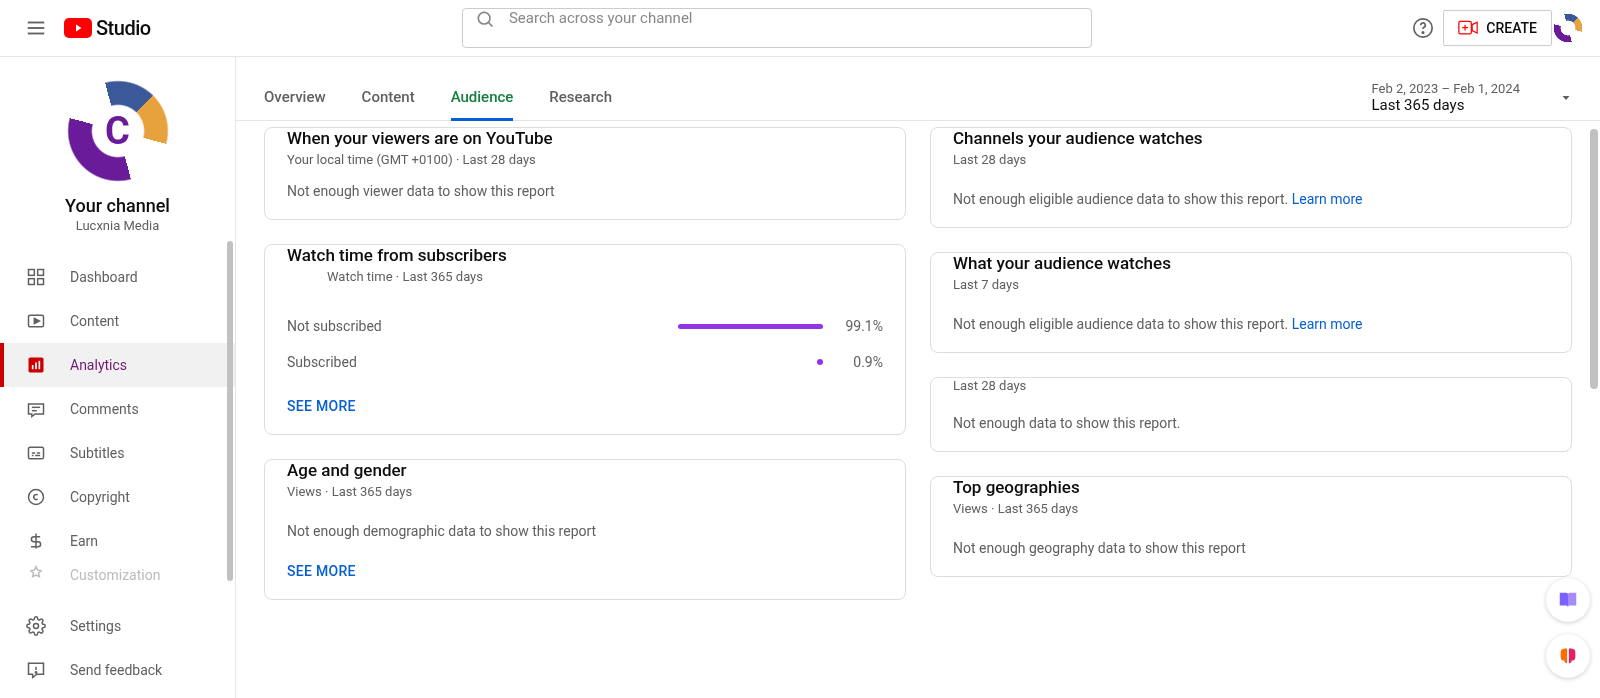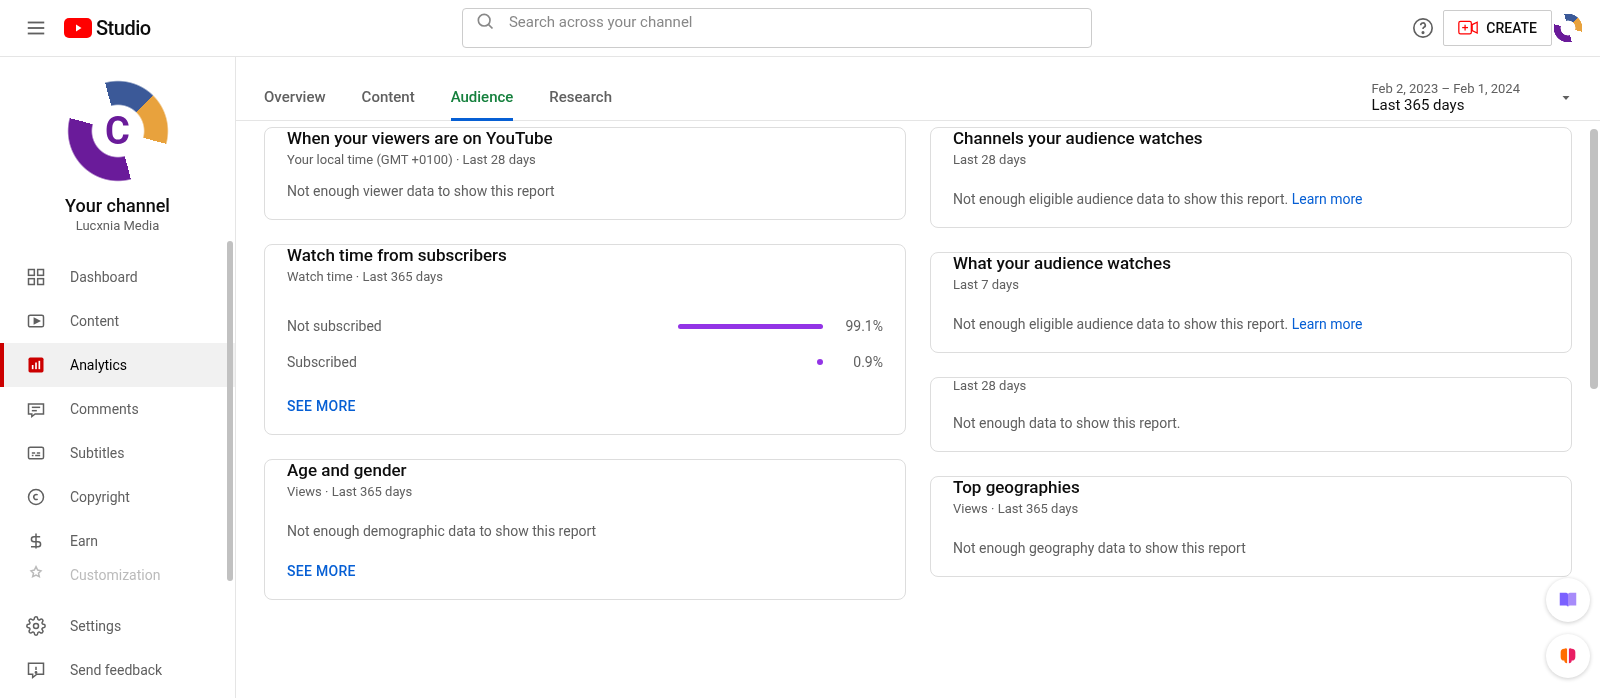--- a/index.html
+++ b/index.html
@@ -4,40 +4,40 @@
 <style>
   * { box-sizing: border-box; margin: 0; padding: 0; }
   body { font-family: Roboto, Arial, sans-serif; font-size: 14px; color: #0d0d0d; background: #fff; overflow: hidden; }
   .header { height: 57px; border-bottom: 1px solid #e5e5e5; display: flex; align-items: center; padding: 0 16px 0 16px; }
   .hamburger { width: 40px; height: 40px; display: flex; align-items: center; justify-content: center; cursor: pointer; color: #606060; }
   .logo { display: flex; align-items: center; margin-left: 8px; }
   .logo-play { background: #ff0000; width: 28px; height: 20px; border-radius: 5px; display: flex; align-items: center; justify-content: center; }
   .logo-play svg { fill: #fff; }
   .logo-text { font-weight: 500; font-size: 20px; margin-left: 4px; letter-spacing: -0.5px; }
   .search-wrap { flex: 1; display: flex; justify-content: center; }
-  .search { width: 630px; height: 40px; border: 1px solid #ccc; border-radius: 4px; display: flex; align-items: flex-end; padding: 16px 12px; color: #888; }
+  .search { width: 630px; height: 40px; border: 1px solid #ccc; border-radius: 4px; display: flex; align-items: flex-start; padding: 0 12px; color: #888; }
   .search svg { stroke: #888; }
   .header-right { display: flex; align-items: center; }
   .help-icon { width: 40px; height: 40px; display:flex; align-items:center; justify-content:center; cursor:pointer; color:#606060; }
   .create-btn { border: 1px solid #ccc; border-radius: 2px; padding: 7px 14px; display: flex; align-items: center; gap: 8px; cursor: pointer; font-weight: 500; font-size: 14px; }
   .create-icon { width:20px; height:20px; display:flex; align-items:center; justify-content:center; }
   .avatar-sm { width: 32px; height: 32px; border-radius: 50%; overflow:hidden; display:flex; align-items:center; justify-content:center; }
 
   .layout { display: flex; height: calc(698px - 57px); }
   .sidebar { width: 236px; border-right: 1px solid #e5e5e5; display: flex; flex-direction: column; position: relative; }
   .sidebar-scroll { flex:1; overflow-y: hidden; position:relative; }
   .sidebar-scroll::after { content:""; position:absolute; right:0; top:0; bottom:0; width:8px; }
   .sidebar-scrollbar { position:absolute; right:2px; top:184px; width:6px; height:340px; background:#c1c1c1; border-radius:3px; }
   .channel-block { text-align:center; padding: 18px 0 16px 0; }
   .channel-avatar { width: 112px; height: 112px; border-radius: 50%; margin: 0 auto 8px auto; display:flex; align-items:center; justify-content:center; }
   .channel-label { font-weight:500; font-size:18px; color:#0d0d0d; margin-bottom:2px; }
   .channel-name { font-size:13px; color:#606060; }
   .nav { list-style:none; padding: 6px 0; }
   .nav-item { height:44px; display:flex; align-items:center; padding: 0 24px; gap:22px; cursor:pointer; color:#606060; font-size:14px; }
-  .nav-item.active { color:#000000; background:#f1f1f1; position:relative; }
+  .nav-item.active { color:#701a75; background:#f1f1f1; position:relative; }
   .nav-item.active::before { content:""; position:absolute; left:0; top:0; bottom:0; width:4px; background:#c00; }
   .nav-bottom { border-top: 0; padding-top: 4px; }
   .nav-item .ico { width:24px; height:24px; display:flex; align-items:center; justify-content:center; }
   .nav-item.customization { height: 24px; padding-top:0; padding-bottom:0; overflow:hidden; color:#bbb; }
 
   .main { flex:1; display:flex; flex-direction:column; position:relative; }
   .tabrow { height: 64px; display:flex; align-items:flex-end; padding: 0 28px; justify-content:space-between; border-bottom:1px solid #e5e5e5; }
   .tabs { display:flex; gap: 36px; justify-content: flex-end; }
   .tab { padding-bottom: 14px; cursor:pointer; font-size:15px; font-weight:500; color:#606060; position:relative; }
   .tab.active { color:#15803d; }
@@ -271,21 +271,21 @@
 
         <div class="col">
           <div class="card">
             <div class="card-title">When your viewers are on YouTube</div>
             <div class="card-sub">Your local time (GMT +0100) · Last 28 days</div>
             <div class="card-empty">Not enough viewer data to show this report</div>
           </div>
 
           <div class="card">
             <div class="card-title">Watch time from subscribers</div>
-            <div class="card-sub" style="margin-bottom:24px;">Watch time · Last 365 days</div>
+            <div class="card-sub" style="margin-bottom:24px;margin-left:40px;">Watch time · Last 365 days</div>
             <div class="bar-row">
               <div class="bar-label">Not subscribed</div>
               <div class="bar-track">
                   <div class="bar-fill" style="width:145px;"></div>
                 </div>
               <div class="bar-val">99.1%</div>
             </div>
             <div class="bar-row">
               <div class="bar-label">Subscribed</div>
               <div class="bar-track">

